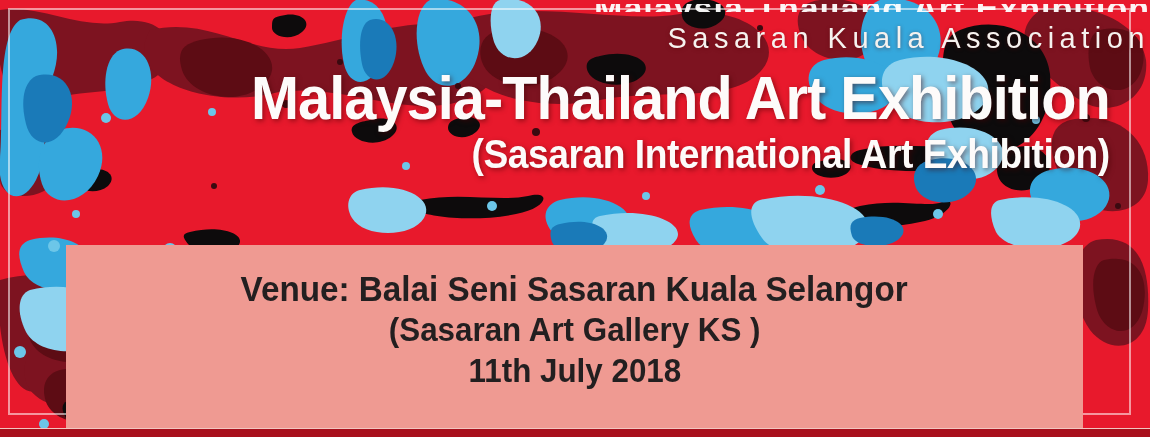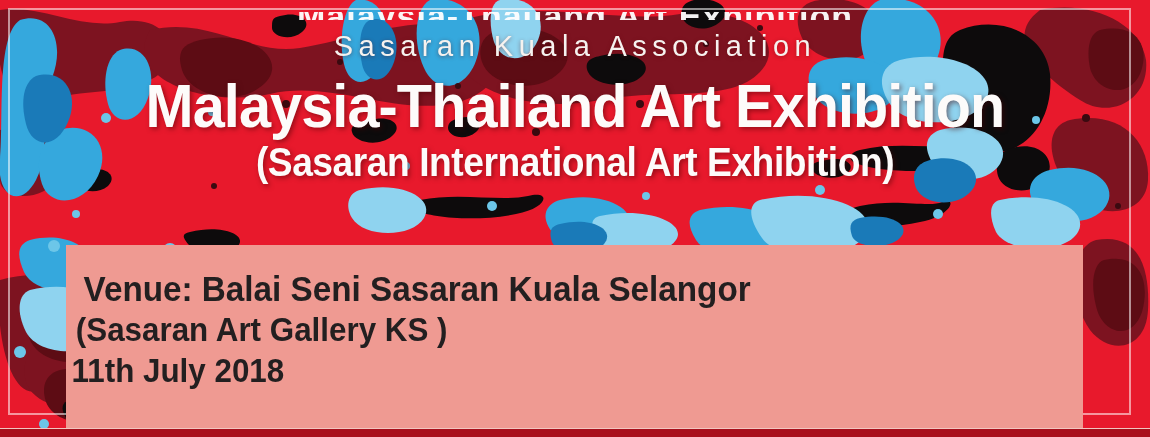--- a/index.html
+++ b/index.html
@@ -28,22 +28,22 @@
   }
 
   
   .bottom-band{
     position:absolute;left:0;right:0;bottom:0;height:9px;
     background:linear-gradient(to bottom,#f2c6c0 0 1px,#a8101c 1px 100%);
   }
 
   
   .head{
-    position:absolute;left:0;right:0;top:12px;
-    text-align:center;
+    position:absolute;left:0;right:0;top:4px;
+    text-align:right;
     z-index:4;
   }
   .cut-top{
     height:8px;
     overflow:hidden;
     color:#fff;
     font-size:34px;
     font-weight:700;
     line-height:8px;
     letter-spacing:1px;
@@ -83,21 +83,21 @@
 
   
   .infobox{
     position:absolute;
     left:66px;top:245px;
     width:1017px;height:183px;
     background:#ef9a92;
     z-index:5;
     display:flex;
     flex-direction:column;
-    align-items:flex-start;
+    align-items:center;
     justify-content:flex-start;
     padding-top:22px;
   }
   .info-line{
     color:#231f20;
     font-weight:700;
     line-height:1.24;
     white-space:nowrap;
     transform:scaleX(.95);
   }

